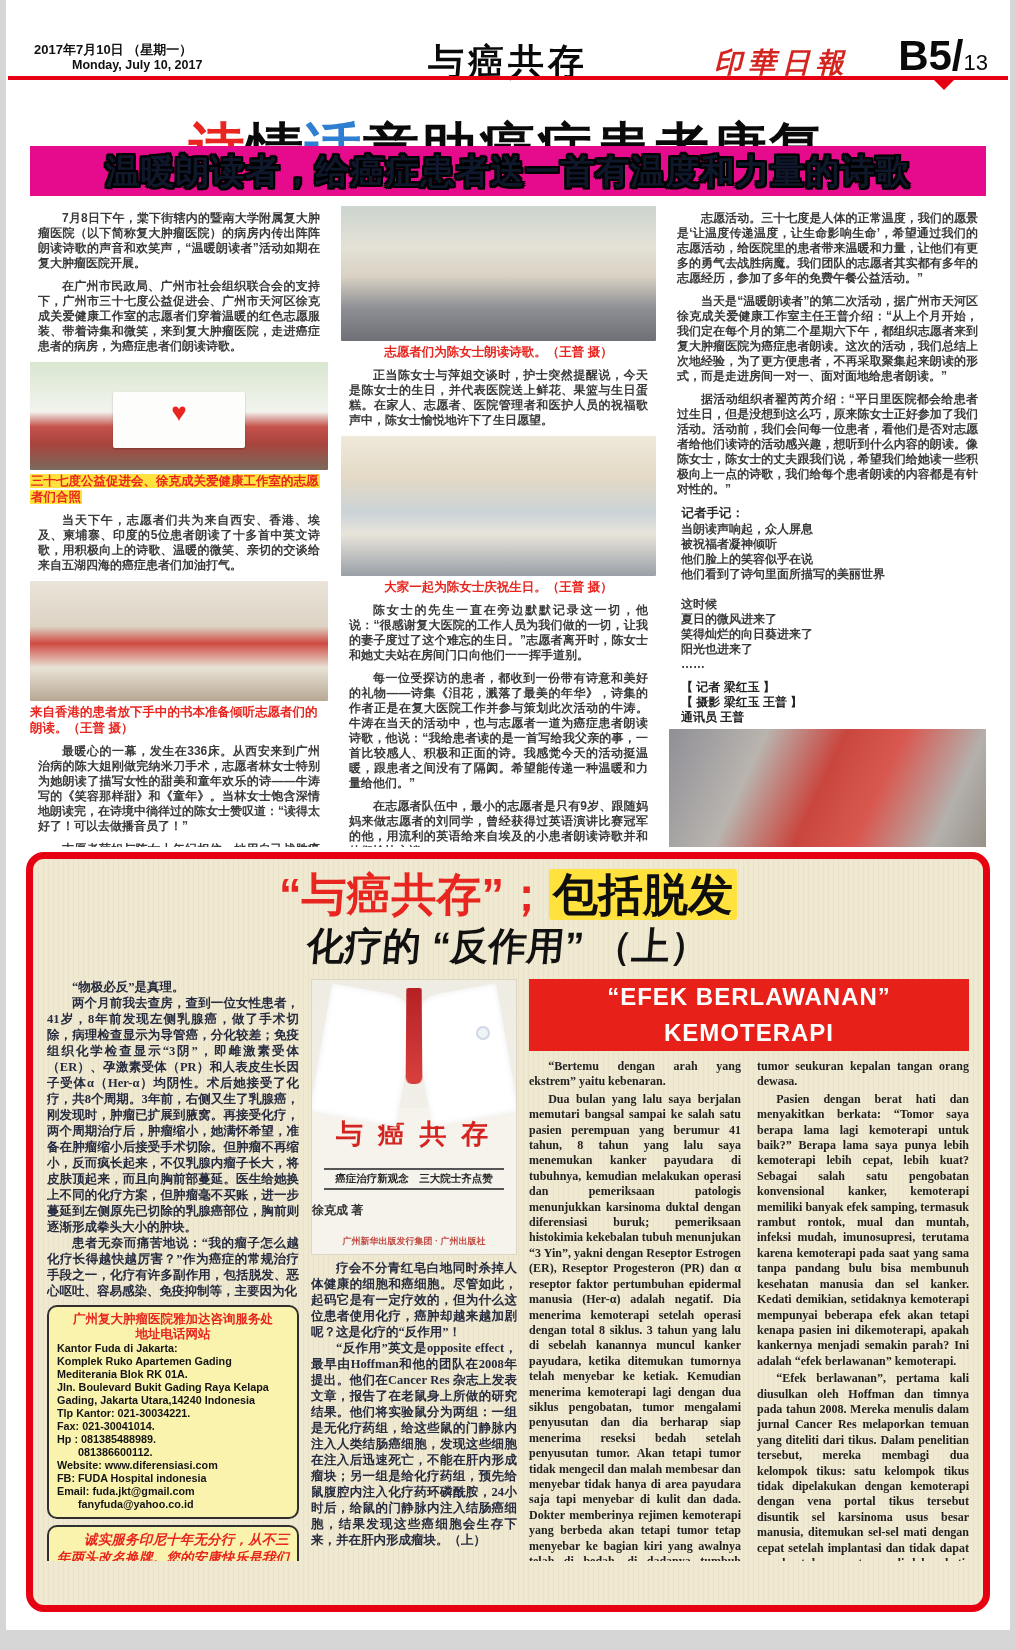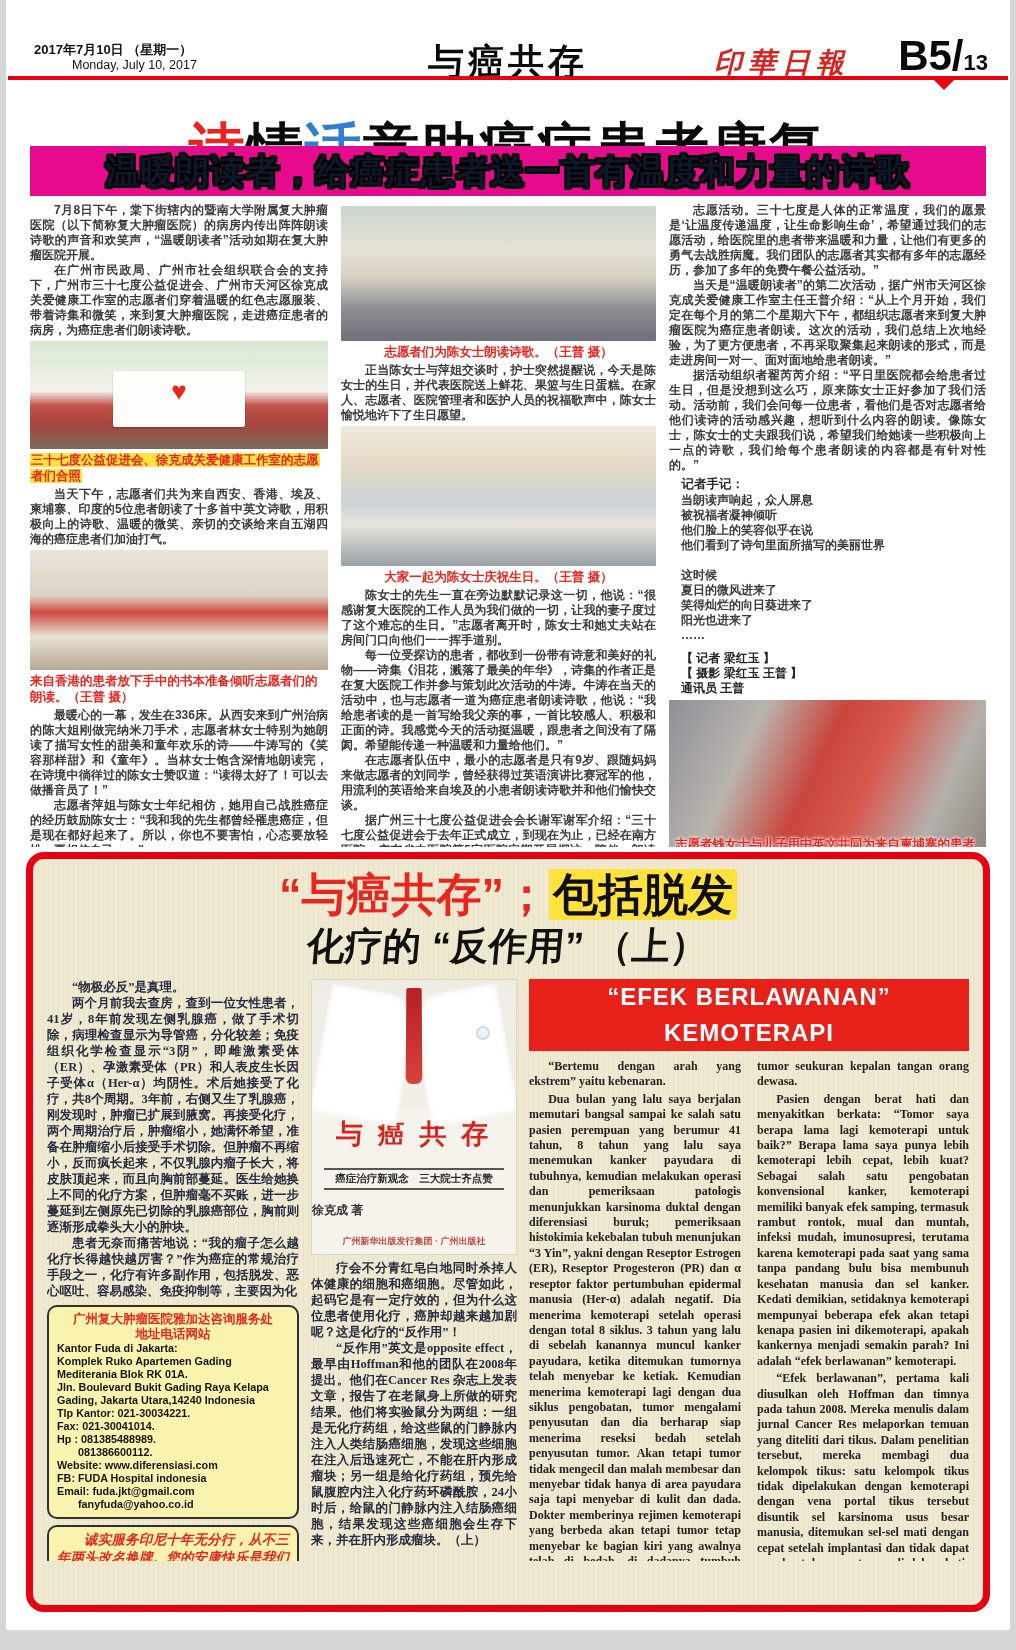--- a/index.html
+++ b/index.html
@@ -9,48 +9,48 @@
     background:#d6d6d6;
     font-family:"Liberation Sans", sans-serif;
     position:relative;
   }
   .page { position:absolute; left:6px; top:0; width:1004px; height:1630px; background:#ffffff; }
 
   
   .masthead { position:absolute; left:0; top:12px; width:100%; height:78px; }
   .date-block { position:absolute; left:28px; top:30px; line-height:1.25; }
   .date-cn { font-size:13px; font-weight:700; color:#111; }
-  .date-en { font-size:12.5px; font-weight:400; color:#111;padding-left:38px; }
+  .date-en { font-size:12.5px; font-weight:700; color:#111;padding-left:38px; }
   .section-title { position:absolute; left:0; right:0; top:26px; text-align:center;
     font-size:36px; font-weight:900; color:#0a0a0a; letter-spacing:4px; }
   .paper-name { position:absolute; right:160px; top:32px; font-size:28px; font-weight:700;
     color:#d42420; font-family:"DejaVu Serif", serif; letter-spacing:6px; font-style:italic; }
   .page-no { position:absolute; right:22px; top:20px; font-size:42px; font-weight:900; color:#0a0a0a; }
-  .pn-sub { font-size:22px; font-weight:700;margin-top:48px; }
+  .pn-sub { font-size:22px; font-weight:400;margin-top:48px; }
   .red-rule { position:absolute; left:2px; right:2px; top:76px; height:4px; background:#e60012; }
   .notch { position:absolute; right:54px; top:4px; width:0; height:0;
     border-left:10px solid transparent; border-right:10px solid transparent; border-top:10px solid #e60012; }
 
   
   .headline { position:absolute; left:0; right:0; top:80px; text-align:center;
     font-size:56px; font-weight:900; letter-spacing:2px; line-height:62px; color:#0a0a0a; white-space:nowrap; }
   .headline .red { color:#e8261f; }
   .headline .blue { color:#2f7fd0; }
 
   .subhead-bar { position:absolute; left:24px; right:24px; top:146px; height:50px;
     background:#e60b8c; color:#0f172a; text-align:center; font-size:34px; font-weight:900;
     line-height:50px; letter-spacing:1px; white-space:nowrap;
     text-shadow:-2px -2px 0 #000, 2px -2px 0 #000, -2px 2px 0 #000, 2px 2px 0 #000,
                  0 -2px 0 #000, 0 2px 0 #000, -2px 0 0 #000, 2px 0 0 #000; }
 
   
   .cols { position:absolute; left:24px; top:203px; width:956px; height:644px; display:flex; gap:13px; }
   .col { overflow:hidden; }
   .col1 { width:298px; } .col2 { width:315px; } .col3 { width:317px; }
-  .col p { margin:0; text-indent:2em; text-align:justify;
+  .col p { margin:8px; text-indent:2em; text-align:justify;
     font-size:12px; line-height:15px; font-weight:700; color:#3a3a3a; }
   .caption { font-size:12.5px; line-height:16px; font-weight:700; color:#e8261f; margin:2px 0 3px; }
   .caption .hl { background:#ffe23e; box-decoration-break:clone; -webkit-box-decoration-break:clone; padding:0 1px; }
   .caption.center { text-align:center; }
 
   .photo { position:relative; width:100%; border-radius:1px; margin:3px 0; overflow:hidden; }
   .ph-group { height:108px;
     background:linear-gradient(180deg,#d8e6d0 0%,#ecf1e6 34%,#f2f3ee 46%,#c4524a 60%,#a8443d 76%,#7a6a5c 100%); }
   .board { position:absolute; left:28%; top:28%; width:44%; height:52%; background:#fdfdfb;
     border-radius:2px; text-align:center; box-shadow:0 1px 2px rgba(0,0,0,.25); }

